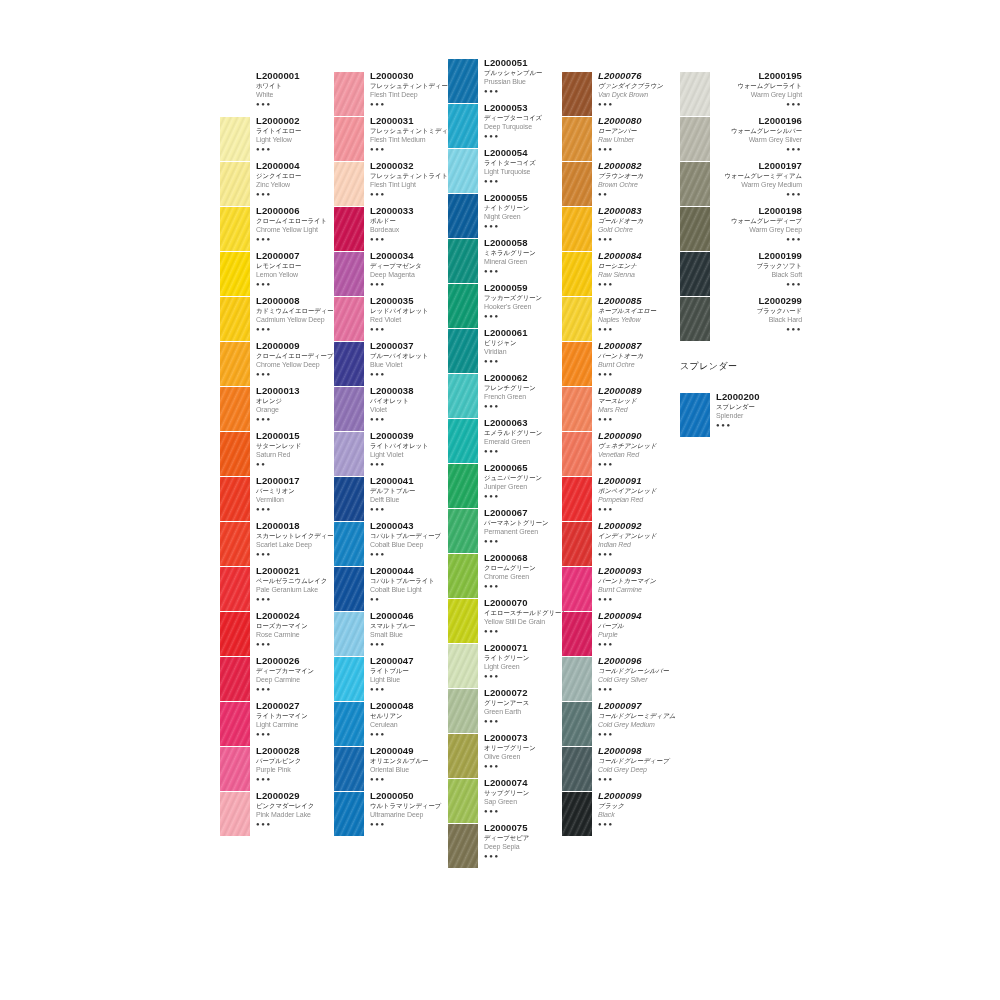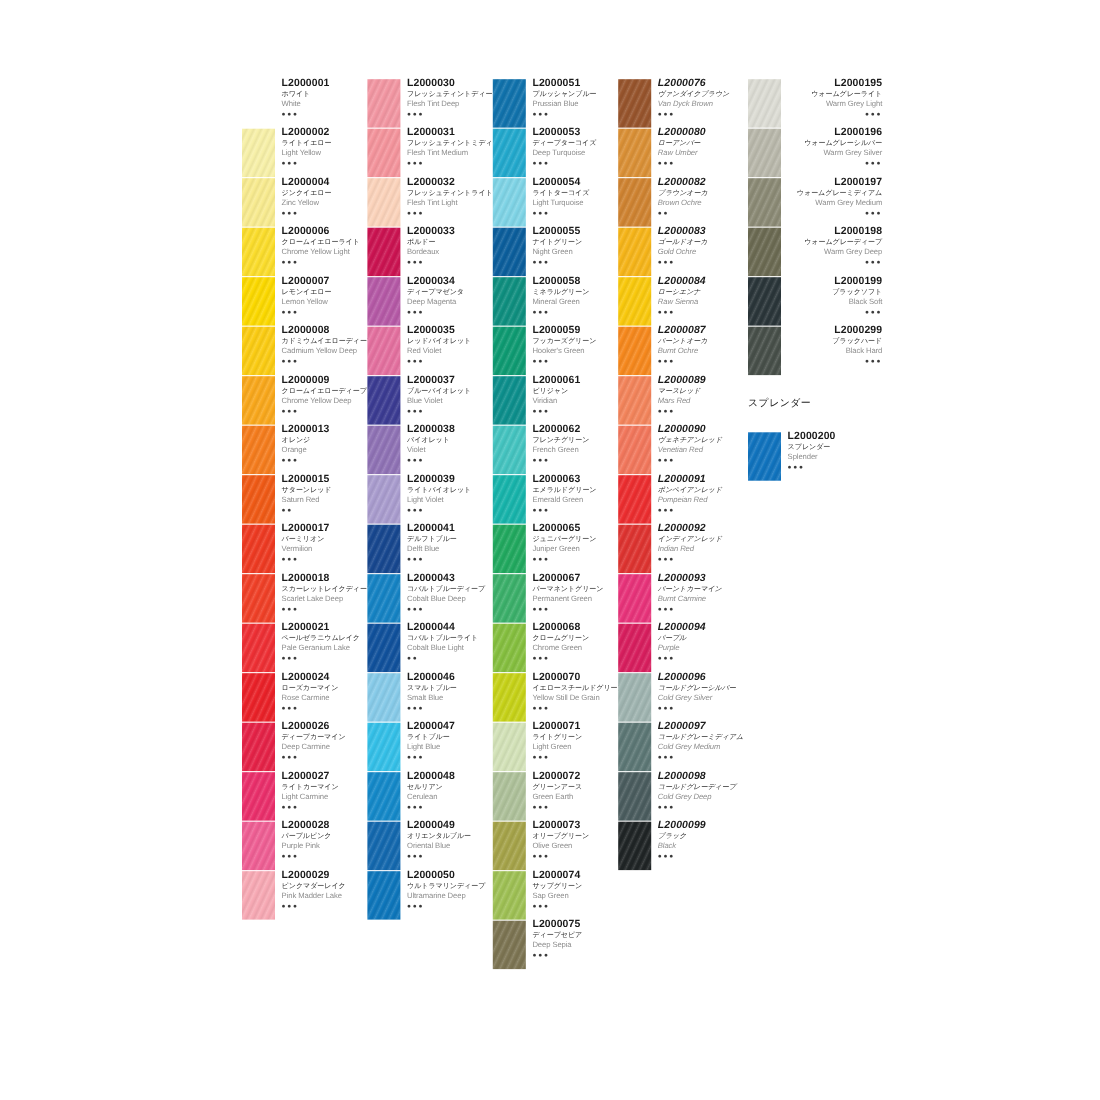--- a/index.html
+++ b/index.html
@@ -406,21 +406,21 @@
       <div class="swatch-row">
         <div class="swatch" style="background-color: rgb(13, 118, 187); background-image: repeating-linear-gradient(115deg, rgba(255, 255, 255, 0.16) 0px, rgba(255, 255, 255, 0) 2px, rgba(0, 0, 0, 0.05) 4px, rgba(255, 255, 255, 0.1) 6px);"></div>
         <div class="info">
           <div class="code">L2000050</div>
           <div class="jp">ウルトラマリンディープ</div>
           <div class="en">Ultramarine Deep</div>
           <div class="stars">●●●</div>
         </div>
       </div>
     </div>
-    <div class="column c2" style="left: 448px; top: 72px;">
+    <div class="column c2" style="left: 448px; top: 59px;">
       <div class="swatch-row">
         <div class="swatch" style="background-color: rgb(16, 114, 172); background-image: repeating-linear-gradient(115deg, rgba(255, 255, 255, 0.16) 0px, rgba(255, 255, 255, 0) 2px, rgba(0, 0, 0, 0.05) 4px, rgba(255, 255, 255, 0.1) 6px);"></div>
         <div class="info">
           <div class="code">L2000051</div>
           <div class="jp">プルッシャンブルー</div>
           <div class="en">Prussian Blue</div>
           <div class="stars">●●●</div>
         </div>
       </div>
       <div class="swatch-row">
@@ -613,20 +613,29 @@
           <div class="en">Gold Ochre</div>
           <div class="stars">●●●</div>
         </div>
       </div>
       <div class="swatch-row">
         <div class="swatch" style="background-color: rgb(249, 201, 13); background-image: repeating-linear-gradient(115deg, rgba(255, 255, 255, 0.16) 0px, rgba(255, 255, 255, 0) 2px, rgba(0, 0, 0, 0.05) 4px, rgba(255, 255, 255, 0.1) 6px);"></div>
         <div class="info">
           <div class="code">L2000084</div>
           <div class="jp">ローシエンナ</div>
           <div class="en">Raw Sienna</div>
+          <div class="stars">●●●</div>
+        </div>
+      </div>
+      <div class="swatch-row">
+        <div class="swatch" style="background-color: rgb(247, 210, 47); background-image: repeating-linear-gradient(115deg, rgba(255, 255, 255, 0.16) 0px, rgba(255, 255, 255, 0) 2px, rgba(0, 0, 0, 0.05) 4px, rgba(255, 255, 255, 0.1) 6px);"></div>
+        <div class="info">
+          <div class="code">L2000085</div>
+          <div class="jp">ネープルスイエロー</div>
+          <div class="en">Naples Yellow</div>
           <div class="stars">●●●</div>
         </div>
       </div>
       <div class="swatch-row">
         <div class="swatch" style="background-color: rgb(246, 136, 29); background-image: repeating-linear-gradient(115deg, rgba(255, 255, 255, 0.16) 0px, rgba(255, 255, 255, 0) 2px, rgba(0, 0, 0, 0.05) 4px, rgba(255, 255, 255, 0.1) 6px);"></div>
         <div class="info">
           <div class="code">L2000087</div>
           <div class="jp">バーントオーカ</div>
           <div class="en">Burnt Ochre</div>
           <div class="stars">●●●</div>

